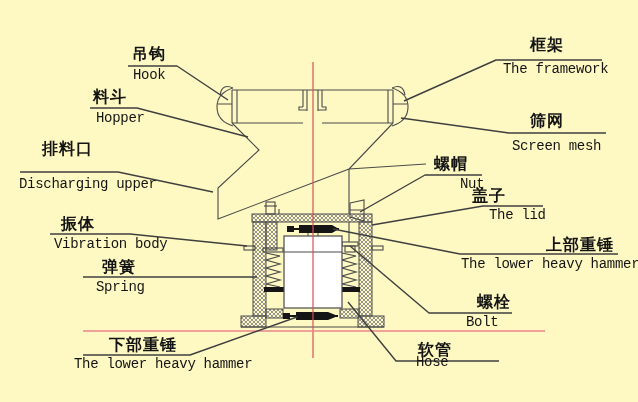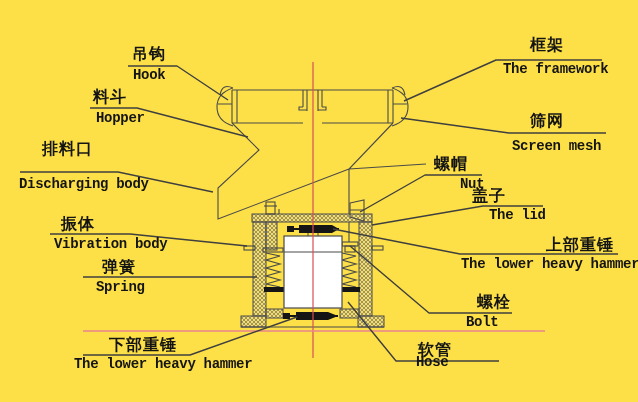--- a/index.html
+++ b/index.html
@@ -1,22 +1,22 @@
 <!DOCTYPE html>
 <html><head>
 <meta charset="utf-8">
 <style>
   html,body{margin:0;padding:0;background:#fff;}
-  #stage{position:relative;width:638px;height:402px;background:#fde047;overflow:hidden;
+  #stage{position:relative;width:638px;height:402px;background:#fef9c3;overflow:hidden;
          font-family:"Liberation Sans",sans-serif;}
   #linework{position:absolute;left:0;top:0;}
   .cn,.en{position:absolute;white-space:nowrap;color:#141414;}
   .cn{font-family:"Liberation Sans","DejaVu Sans",sans-serif;font-weight:bold;font-size:16px;
       letter-spacing:1px;line-height:17px;}
-  .en{font-family:"Liberation Mono","DejaVu Sans Mono",monospace;font-weight:bold;font-size:14px;
+  .en{font-family:"Liberation Mono","DejaVu Sans Mono",monospace;font-weight:normal;font-size:14px;
       letter-spacing:-0.3px;line-height:15px;}
   
   .p-hook-cn{left:132px;top:45px}         .p-hook-en{left:133px;top:68px}
   .p-hopper-cn{left:93px;top:88px}        .p-hopper-en{left:96px;top:111px}
   .p-disch-cn{left:42px;top:140px}        .p-disch-en{left:19px;top:177px}
   .p-vib-cn{left:61px;top:215px}          .p-vib-en{left:54px;top:237px}
   .p-spring-cn{left:102px;top:258px}      .p-spring-en{left:96px;top:280px}
   .p-lower-cn{left:109px;top:336px}       .p-lower-en{left:74px;top:357px}
   .p-frame-cn{left:530px;top:36px}        .p-frame-en{left:503px;top:62px}
   .p-screen-cn{left:530px;top:112px}      .p-screen-en{left:512px;top:139px}
@@ -132,21 +132,21 @@
   <div>
     <div class="cn p-hook-cn">吊钩</div>
     <div class="en p-hook-en">Hook</div>
   </div>
   <div>
     <div class="cn p-hopper-cn">料斗</div>
     <div class="en p-hopper-en">Hopper</div>
   </div>
   <div>
     <div class="cn p-disch-cn">排料口</div>
-    <div class="en p-disch-en">Discharging body</div>
+    <div class="en p-disch-en">Discharging upper</div>
   </div>
   <div>
     <div class="cn p-vib-cn">振体</div>
     <div class="en p-vib-en">Vibration body</div>
   </div>
   <div>
     <div class="cn p-spring-cn">弹簧</div>
     <div class="en p-spring-en">Spring</div>
   </div>
   <div>

